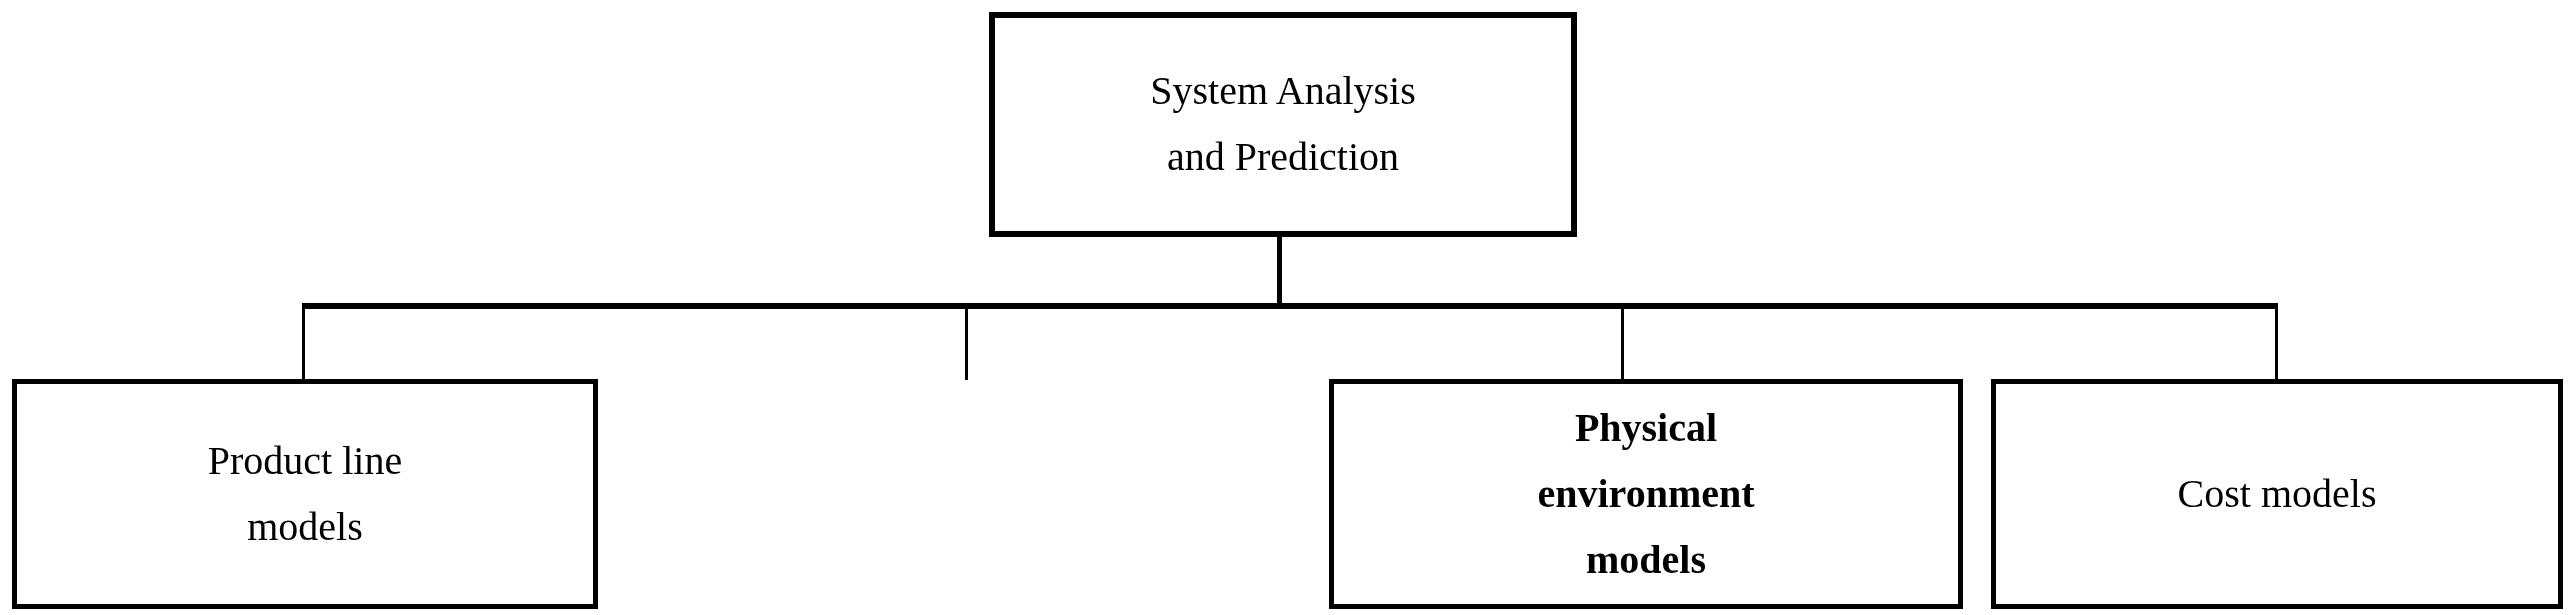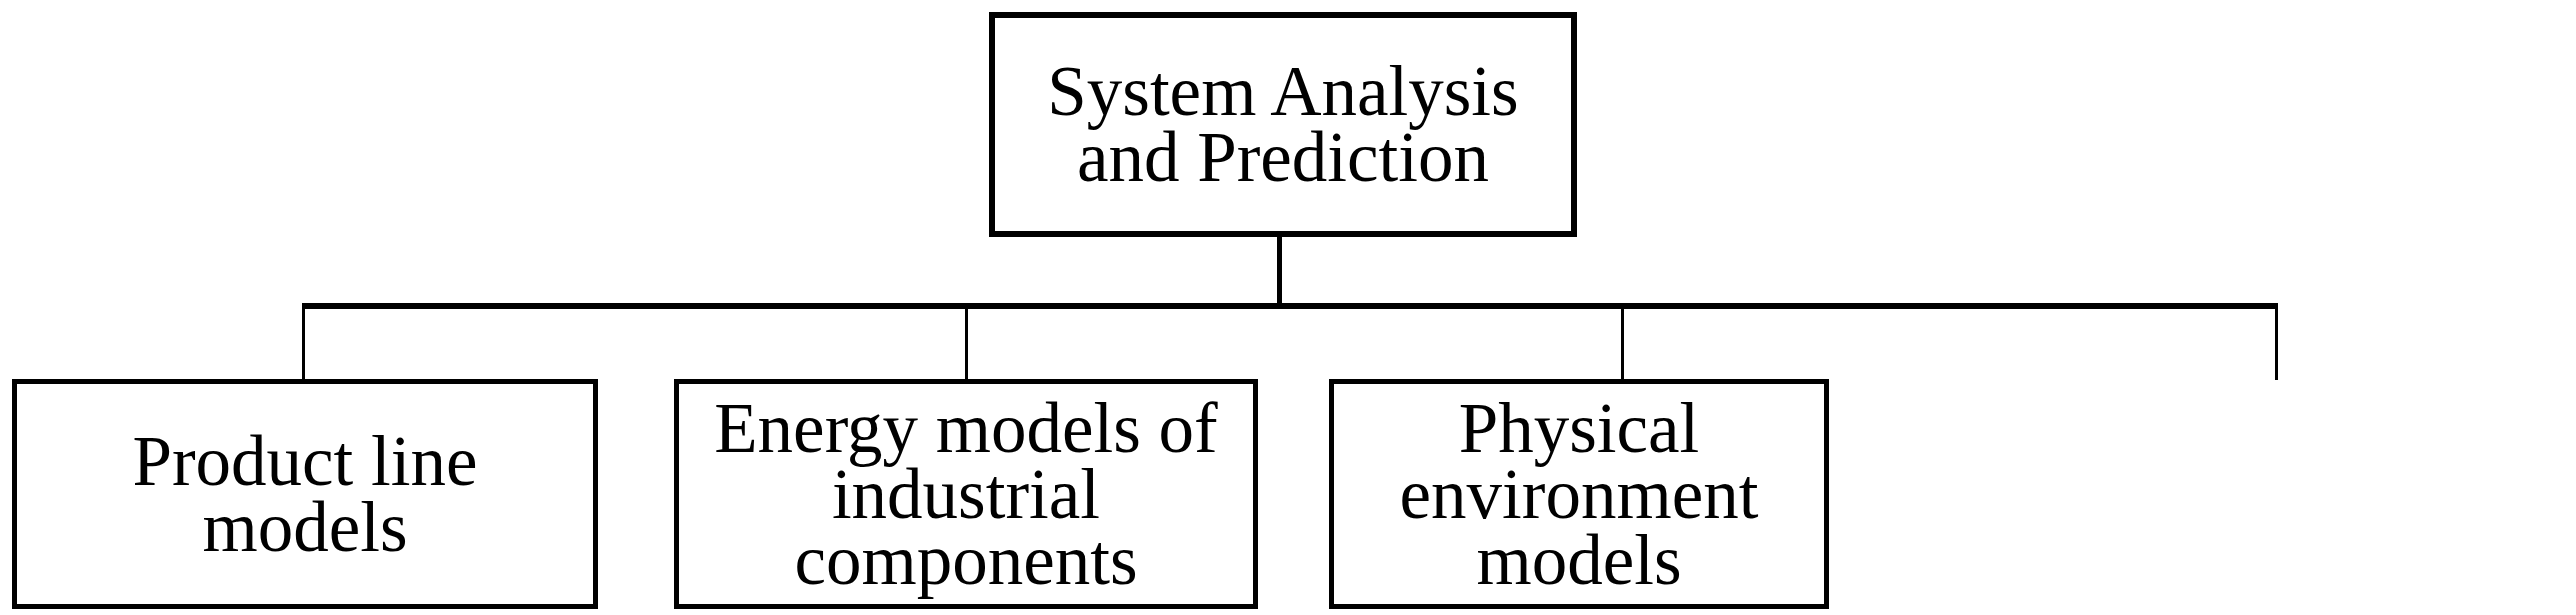--- a/index.html
+++ b/index.html
@@ -25,25 +25,25 @@
     justify-content: center;
     text-align: center;
   }
   .node-root {
     left: 989px; top: 11.6px;
     width: 588px; height: 225px;
     border-width: 6.4px;
   }
   .node-child-1 { left: 12px;   top: 379px; width: 586px; height: 230px; }
   .node-child-2 { left: 674px; top: 379px; width: 584px; height: 230px; }
-  .node-child-3 { left: 1329px; top: 379px; width: 500px; height: 230px; }
+  .node-child-3 { left: 1329px; top: 379px; width: 634px; height: 230px; font-weight: bold; }
   .node-child-4 { left: 1991px; top: 379px; width: 572px; height: 230px; }
   .label {
     white-space: pre-line;
-    font-size: 71px;
+    font-size: 40px;
     line-height: 66px;
     letter-spacing: 0px;
   }
   .connector {
     position: absolute;
     background: #000000;
   }
   .stem {
     left: 1277px; top: 234px;
     width: 4.5px; height: 74px;
@@ -75,25 +75,23 @@
   <div class="connector hbar"></div>
   <div class="connector drop drop-1"></div>
   <div class="connector drop drop-2"></div>
   <div class="connector drop drop-3"></div>
   <div class="connector drop drop-4"></div>
 
   <div class="node node-child-1">
     <span class="label">Product line
 models</span>
   </div>
-  <div class="node node-child-2">
-    <span class="label">Energy models of
-industrial
-components</span>
-  </div>
   <div class="node node-child-3">
     <span class="label">Physical
 environment
 models</span>
+  </div>
+  <div class="node node-child-4">
+    <span class="label">Cost models</span>
   </div>
 
 </div>
 
 
 </body></html>

